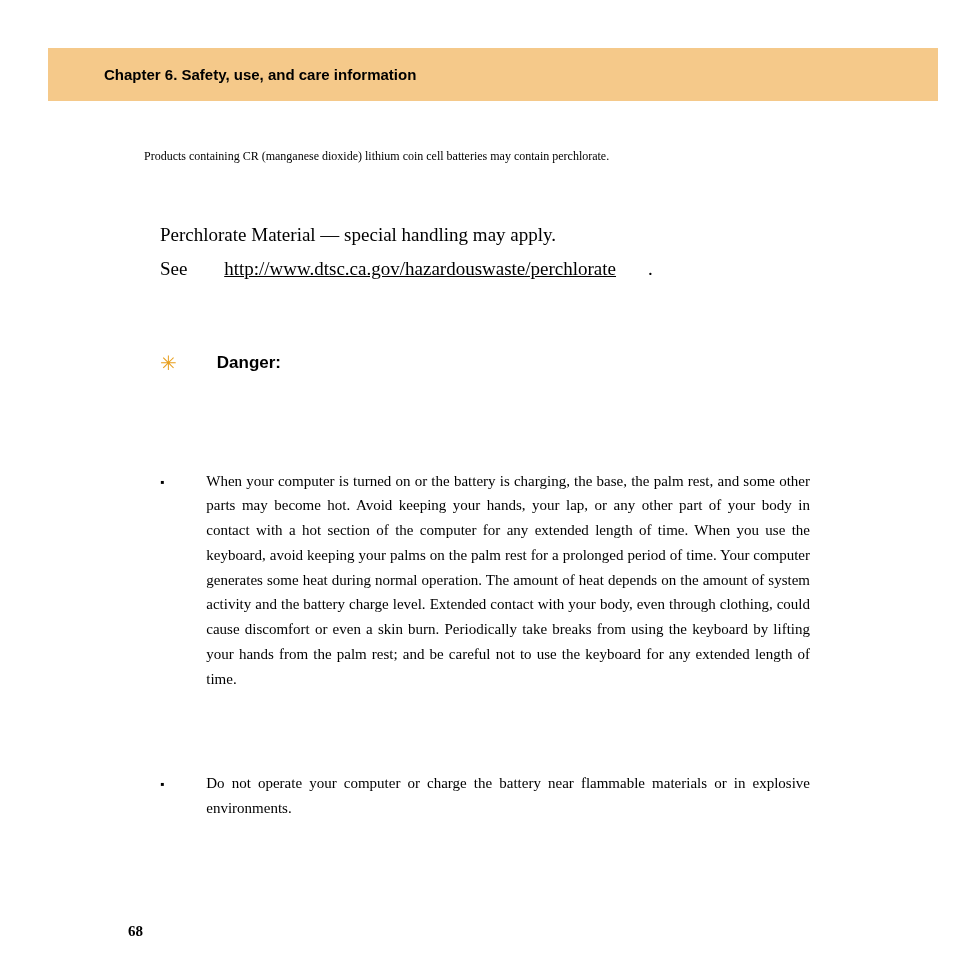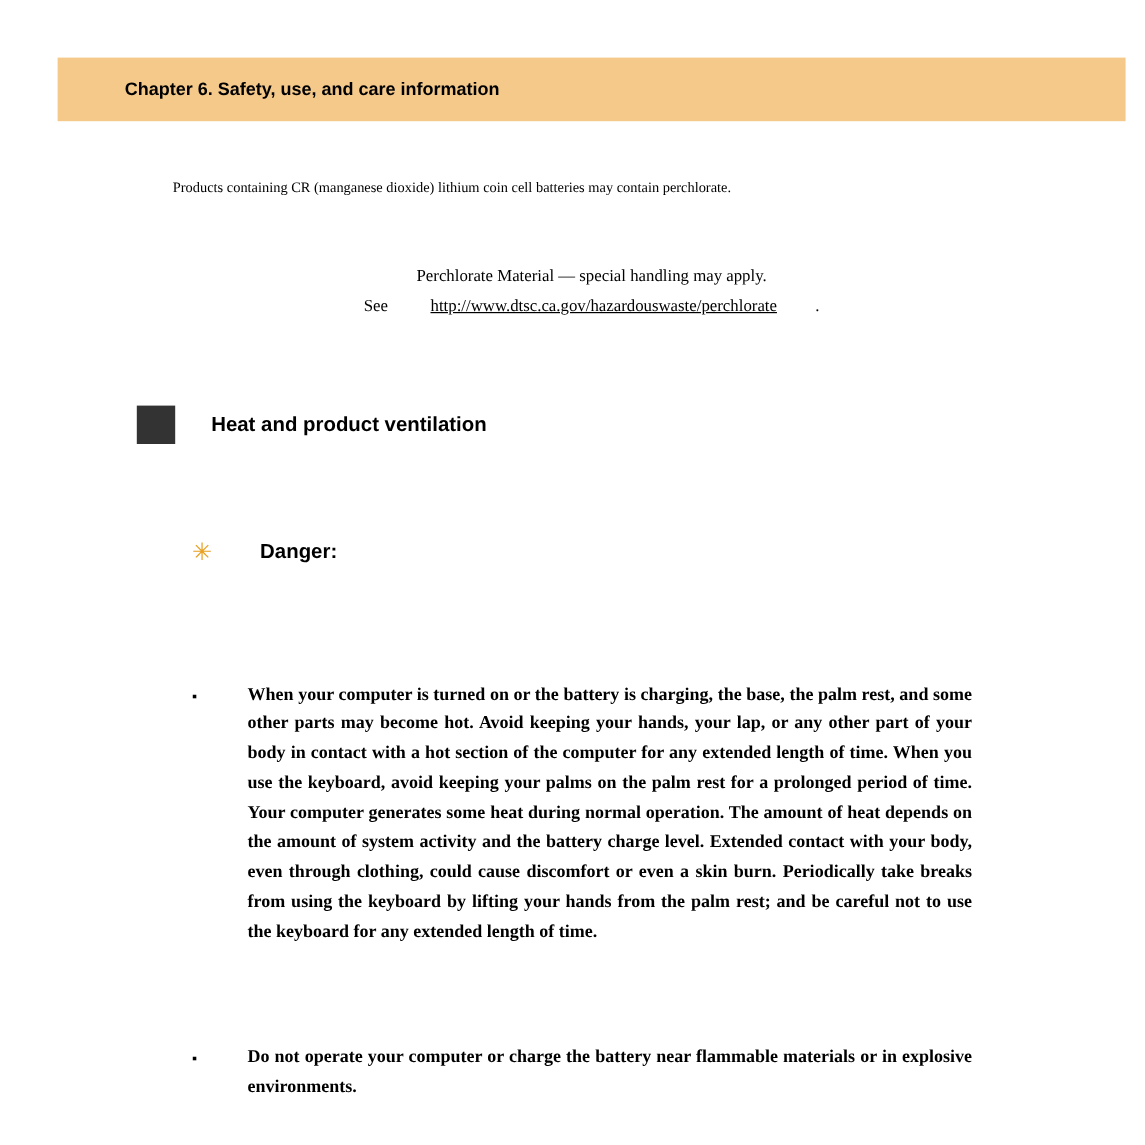--- a/index.html
+++ b/index.html
@@ -30,24 +30,24 @@
     }
 
     .intro-paragraph {
       text-align: justify;
       line-height: 1.6;
       margin-bottom: 20px;
       font-size: 12px;
     }
 
     .perchlorate-paragraph {
-      text-align: center;
+      text-align: left;
       line-height: 1.8;
-      margin-bottom: 27px;
-      font-size: 14px;
+      margin-bottom: 16px;
+      font-size: 19px;
     }
 
     .perchlorate-paragraph a {
       color: #000;
       text-decoration: underline;
     }
 
     .section-heading {
       display: flex;
       align-items: center;
@@ -112,21 +112,20 @@
     .bullet-marker {
       font-size: 12px;
       margin-right: 10px;
       margin-top: 4px;
       flex-shrink: 0;
       color: #000;
     }
 
     .bullet-text {
       flex: 1;
-      font-weight: bold;
     }
 
     .page-number {
       position: absolute;
       bottom: 30px;
       left: 80px;
       font-weight: bold;
       font-size: 15px;
       font-family: Liberation Serif, serif;
     }
@@ -146,24 +145,20 @@
 
   <div class="content-area">
 
     <p class="intro-paragraph">Products containing CR (manganese dioxide) lithium coin cell batteries may contain perchlorate.</p>
 
     <p class="perchlorate-paragraph">
       <span>Perchlorate Material — special handling may apply.</span><br>
       <span>See </span><a href="#">http://www.dtsc.ca.gov/hazardouswaste/perchlorate</a><span>.</span>
     </p>
 
-    <div class="section-heading">
-      <div class="section-square"></div>
-      <span class="section-heading-text">Heat and product ventilation</span>
-    </div>
 
     <div class="danger-block">
       <span class="danger-star">✳</span>
       <span class="danger-label">Danger:</span>
     </div>
 
 
     <ul class="bullet-list">
       <li>
         <span class="bullet-marker">▪</span>

